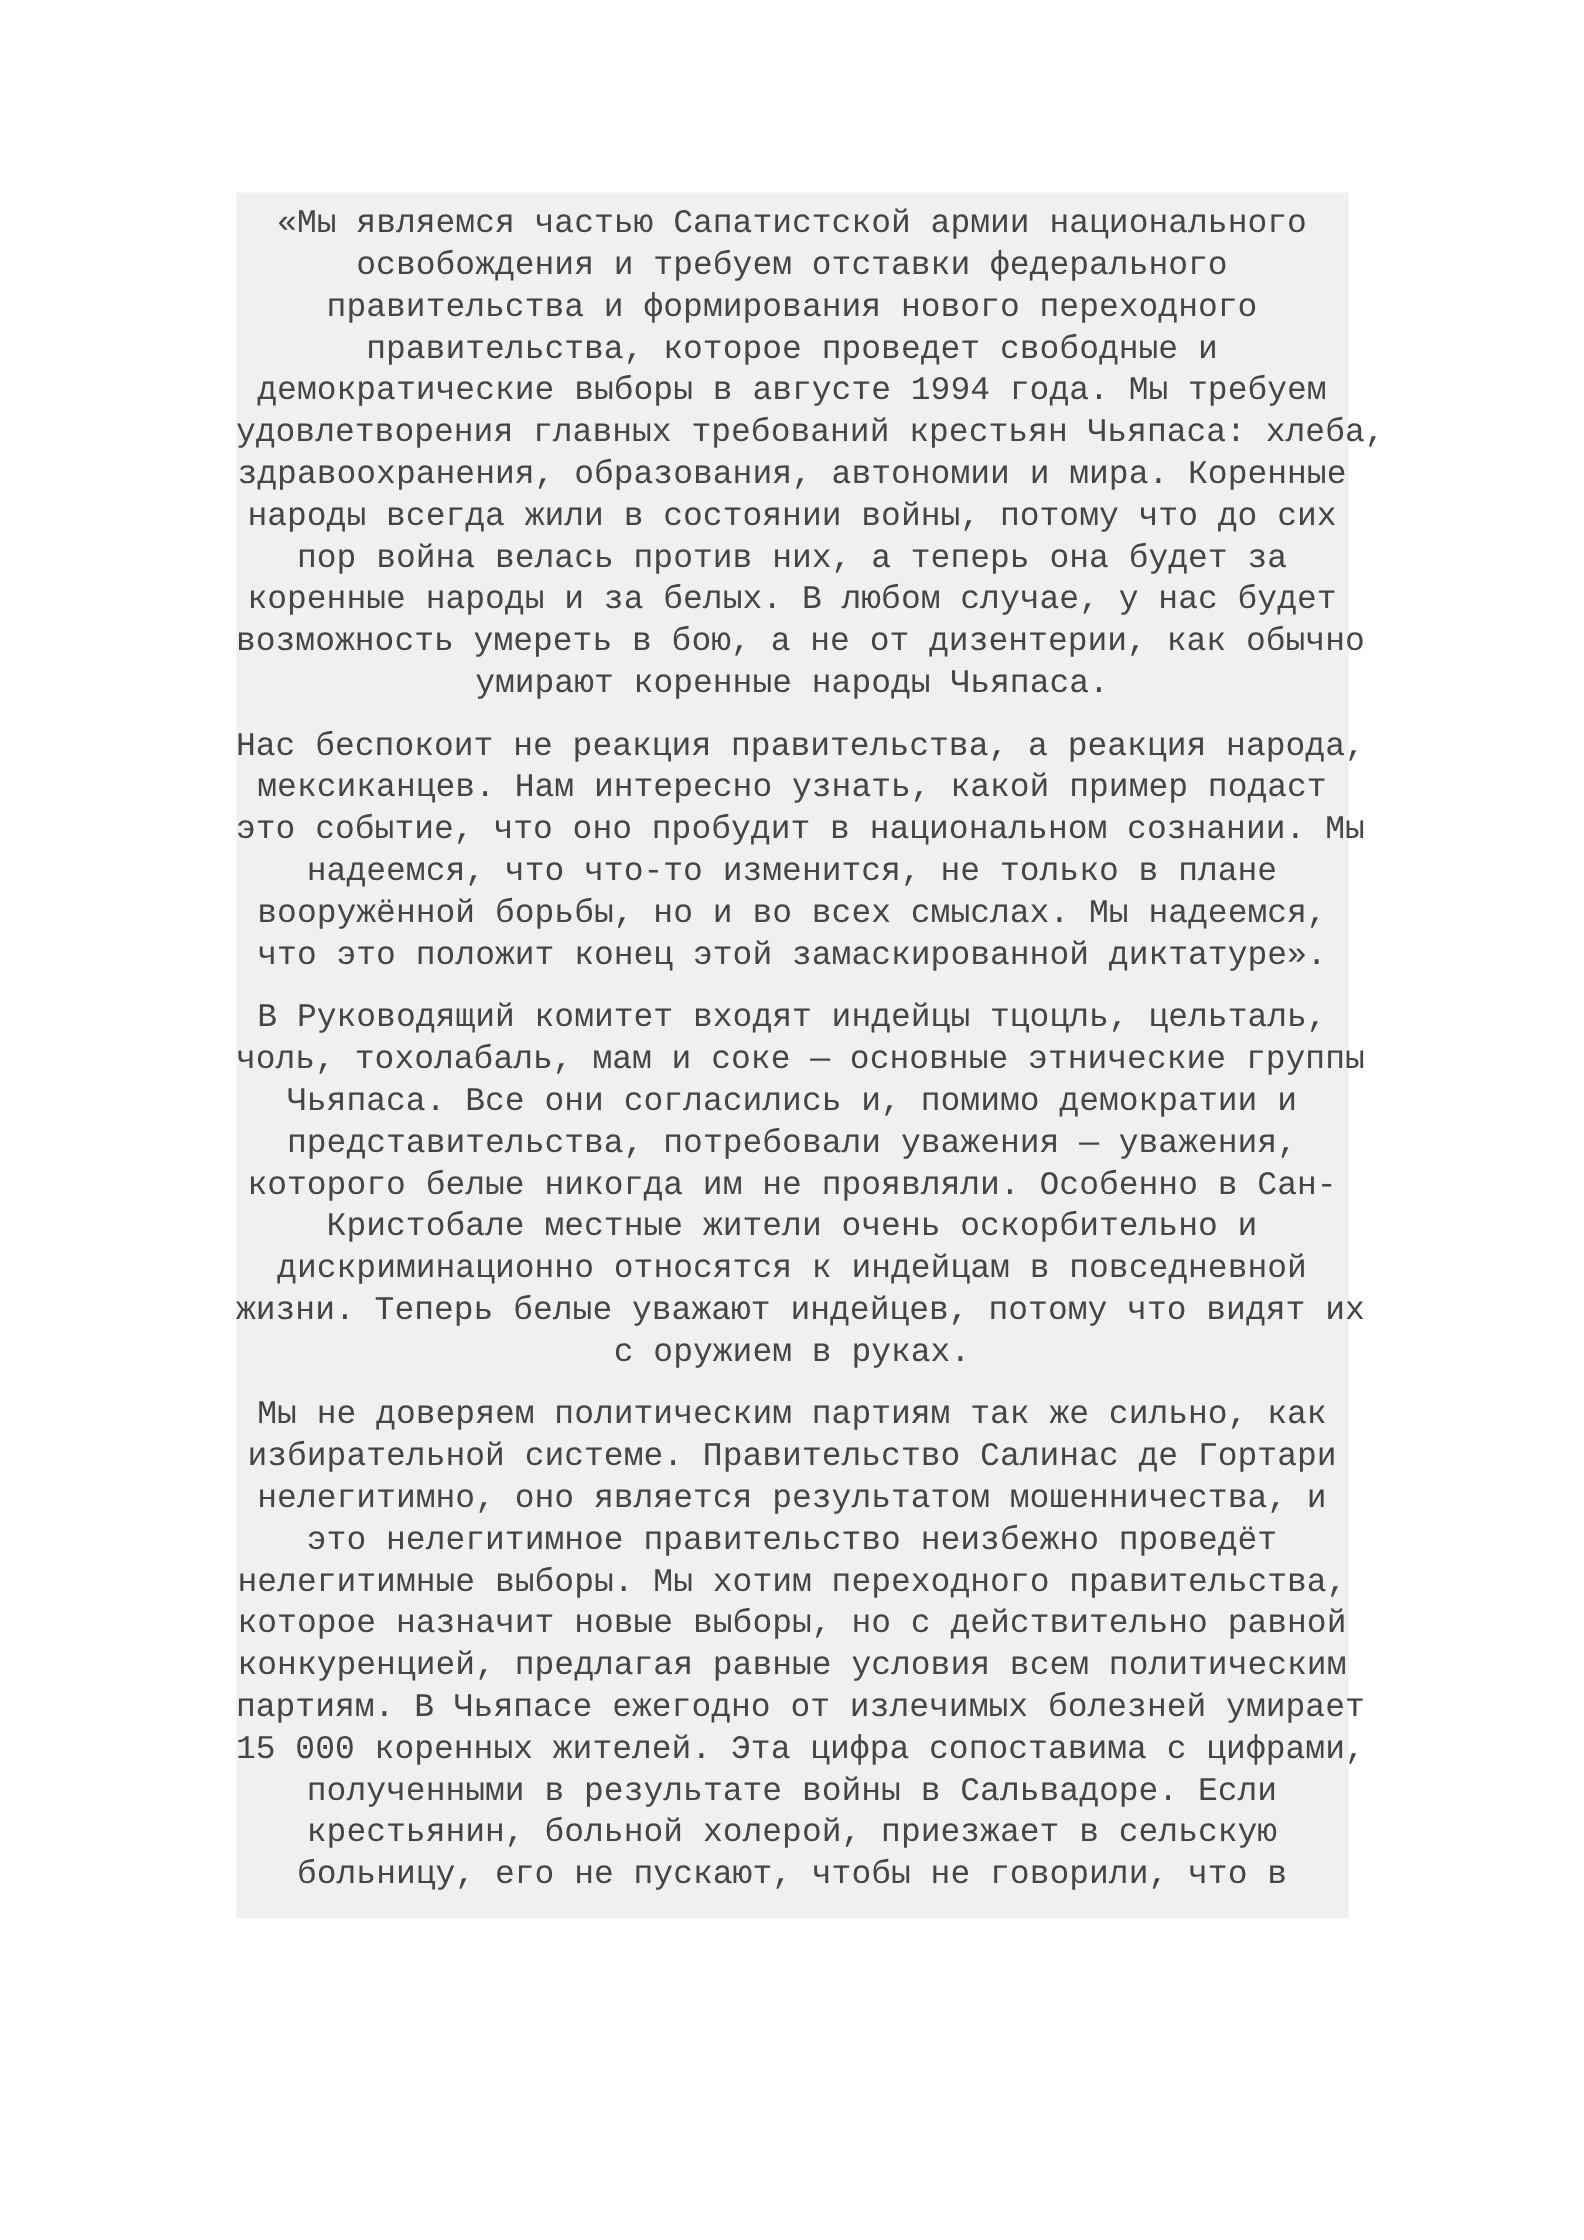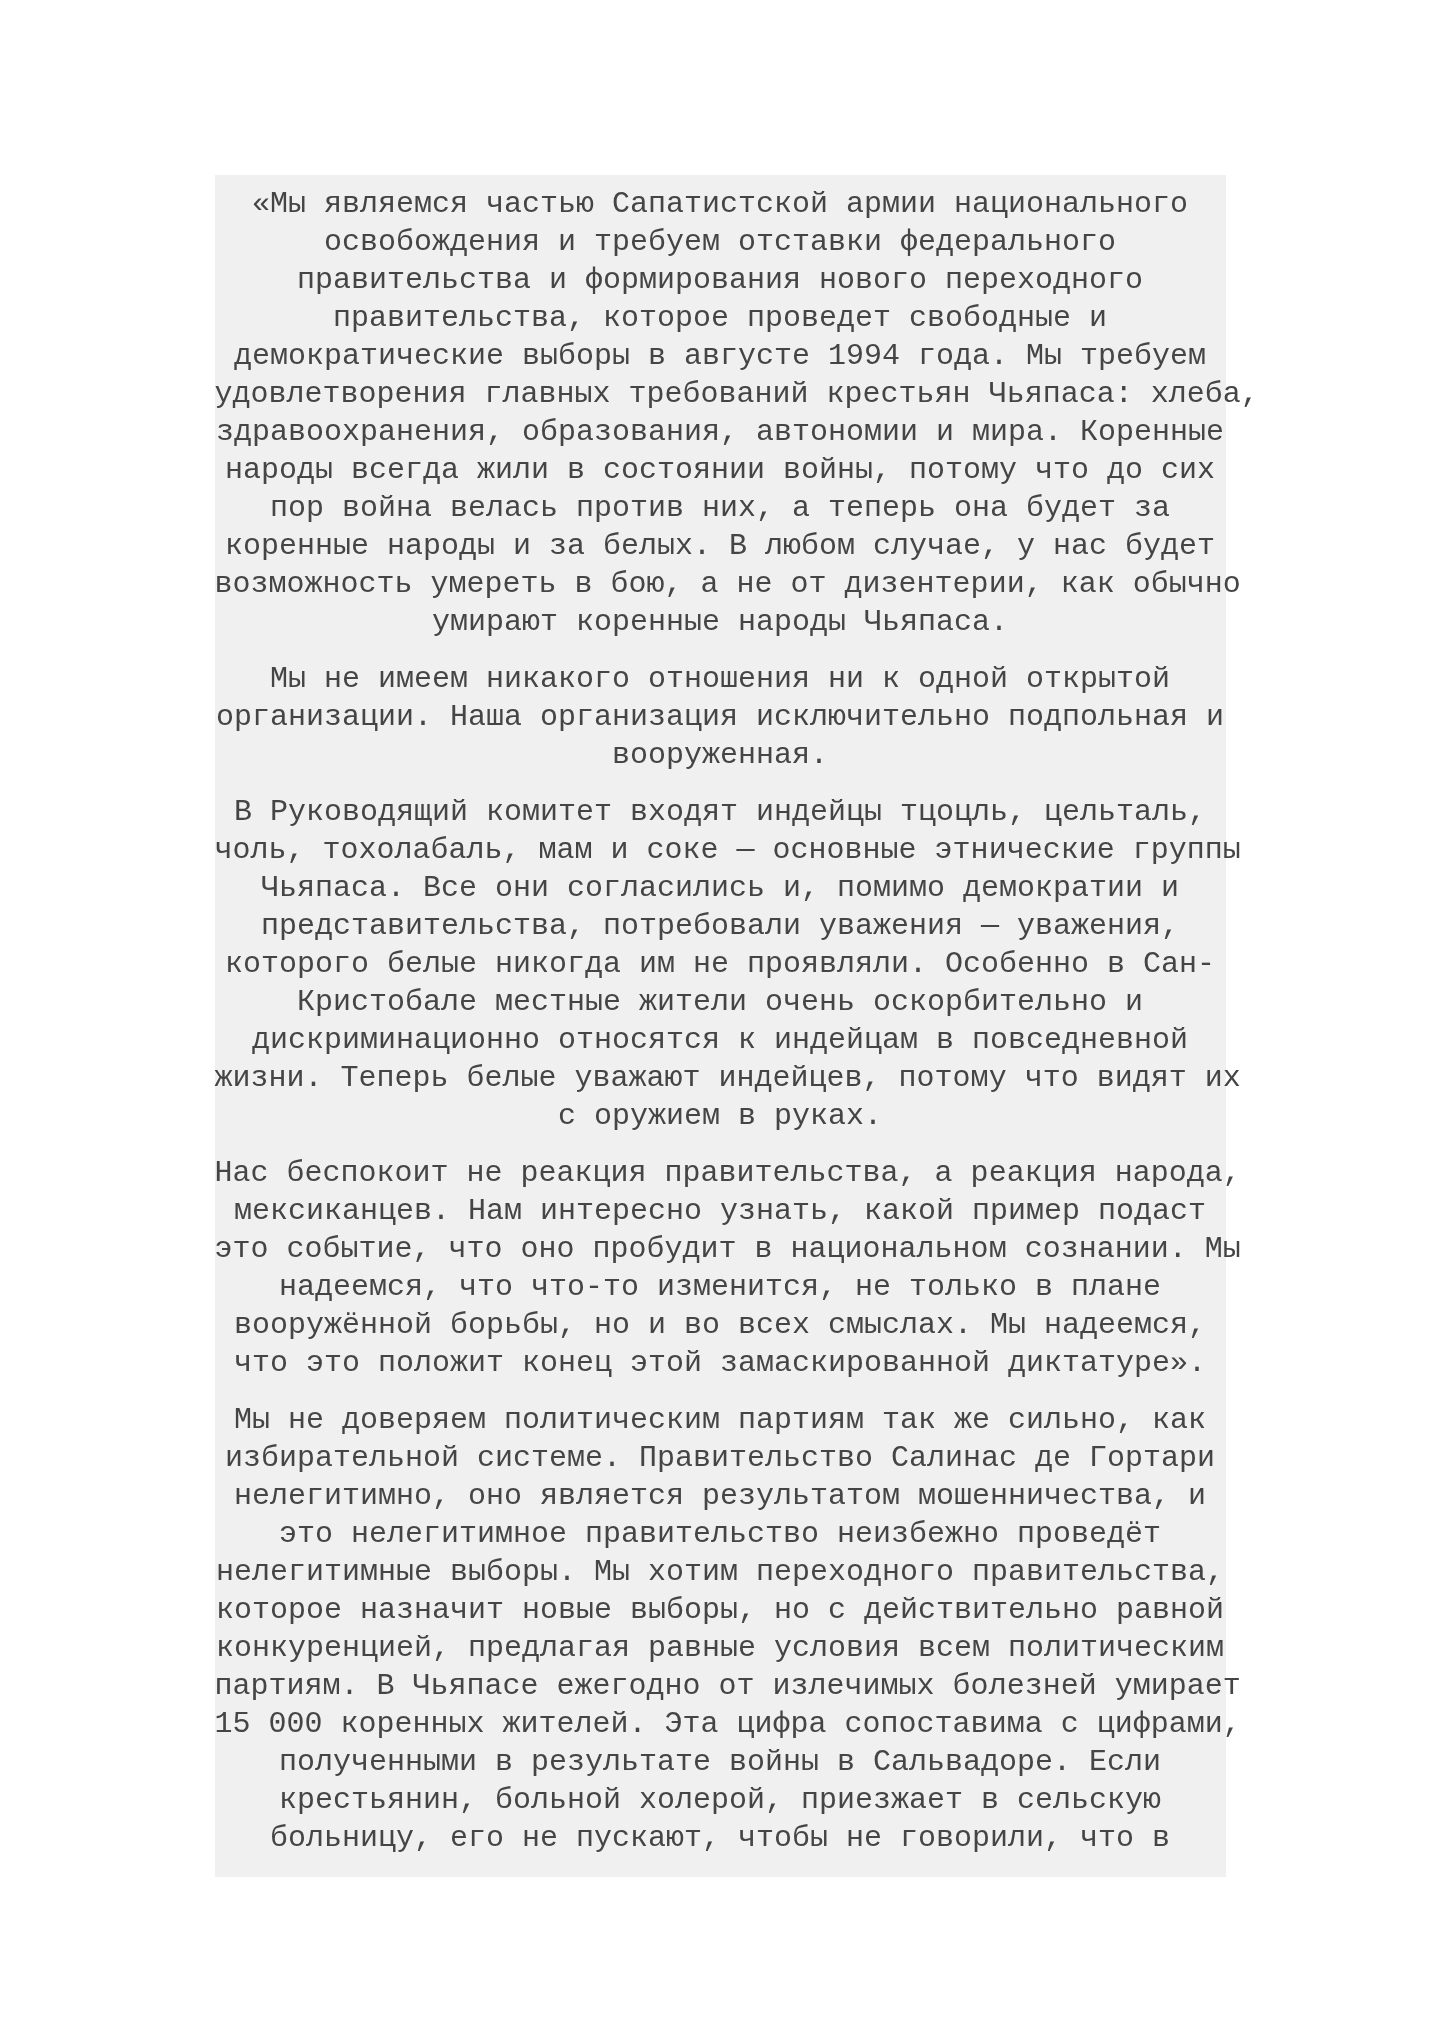--- a/index.html
+++ b/index.html
@@ -46,38 +46,35 @@
 правительства и формирования нового переходного
 правительства, которое проведет свободные и
 демократические выборы в августе 1994 года. Мы требуем
 удовлетворения главных требований крестьян Чьяпаса: хлеба,
 здравоохранения, образования, автономии и мира. Коренные
 народы всегда жили в состоянии войны, потому что до сих
 пор война велась против них, а теперь она будет за
 коренные народы и за белых. В любом случае, у нас будет
 возможность умереть в бою, а не от дизентерии, как обычно
 умирают коренные народы Чьяпаса.</p>
-    <p class="para">Мы не имеем никакого отношения ни к одной открытой
-организации. Наша организация исключительно подпольная и
-вооруженная.</p>
+    <p class="para">Нас беспокоит не реакция правительства, а реакция народа,
+мексиканцев. Нам интересно узнать, какой пример подаст
+это событие, что оно пробудит в национальном сознании. Мы
+надеемся, что что-то изменится, не только в плане
+вооружённой борьбы, но и во всех смыслах. Мы надеемся,
+что это положит конец этой замаскированной диктатуре».</p>
     <p class="para">В Руководящий комитет входят индейцы тцоцль, цельталь,
 чоль, тохолабаль, мам и соке — основные этнические группы
 Чьяпаса. Все они согласились и, помимо демократии и
 представительства, потребовали уважения — уважения,
 которого белые никогда им не проявляли. Особенно в Сан-
 Кристобале местные жители очень оскорбительно и
 дискриминационно относятся к индейцам в повседневной
 жизни. Теперь белые уважают индейцев, потому что видят их
 с оружием в руках.</p>
-    <p class="para">Нас беспокоит не реакция правительства, а реакция народа,
-мексиканцев. Нам интересно узнать, какой пример подаст
-это событие, что оно пробудит в национальном сознании. Мы
-надеемся, что что-то изменится, не только в плане
-вооружённой борьбы, но и во всех смыслах. Мы надеемся,
-что это положит конец этой замаскированной диктатуре».</p>
     <p class="para">Мы не доверяем политическим партиям так же сильно, как
 избирательной системе. Правительство Салинас де Гортари
 нелегитимно, оно является результатом мошенничества, и
 это нелегитимное правительство неизбежно проведёт
 нелегитимные выборы. Мы хотим переходного правительства,
 которое назначит новые выборы, но с действительно равной
 конкуренцией, предлагая равные условия всем политическим
 партиям. В Чьяпасе ежегодно от излечимых болезней умирает
 15 000 коренных жителей. Эта цифра сопоставима с цифрами,
 полученными в результате войны в Сальвадоре. Если

